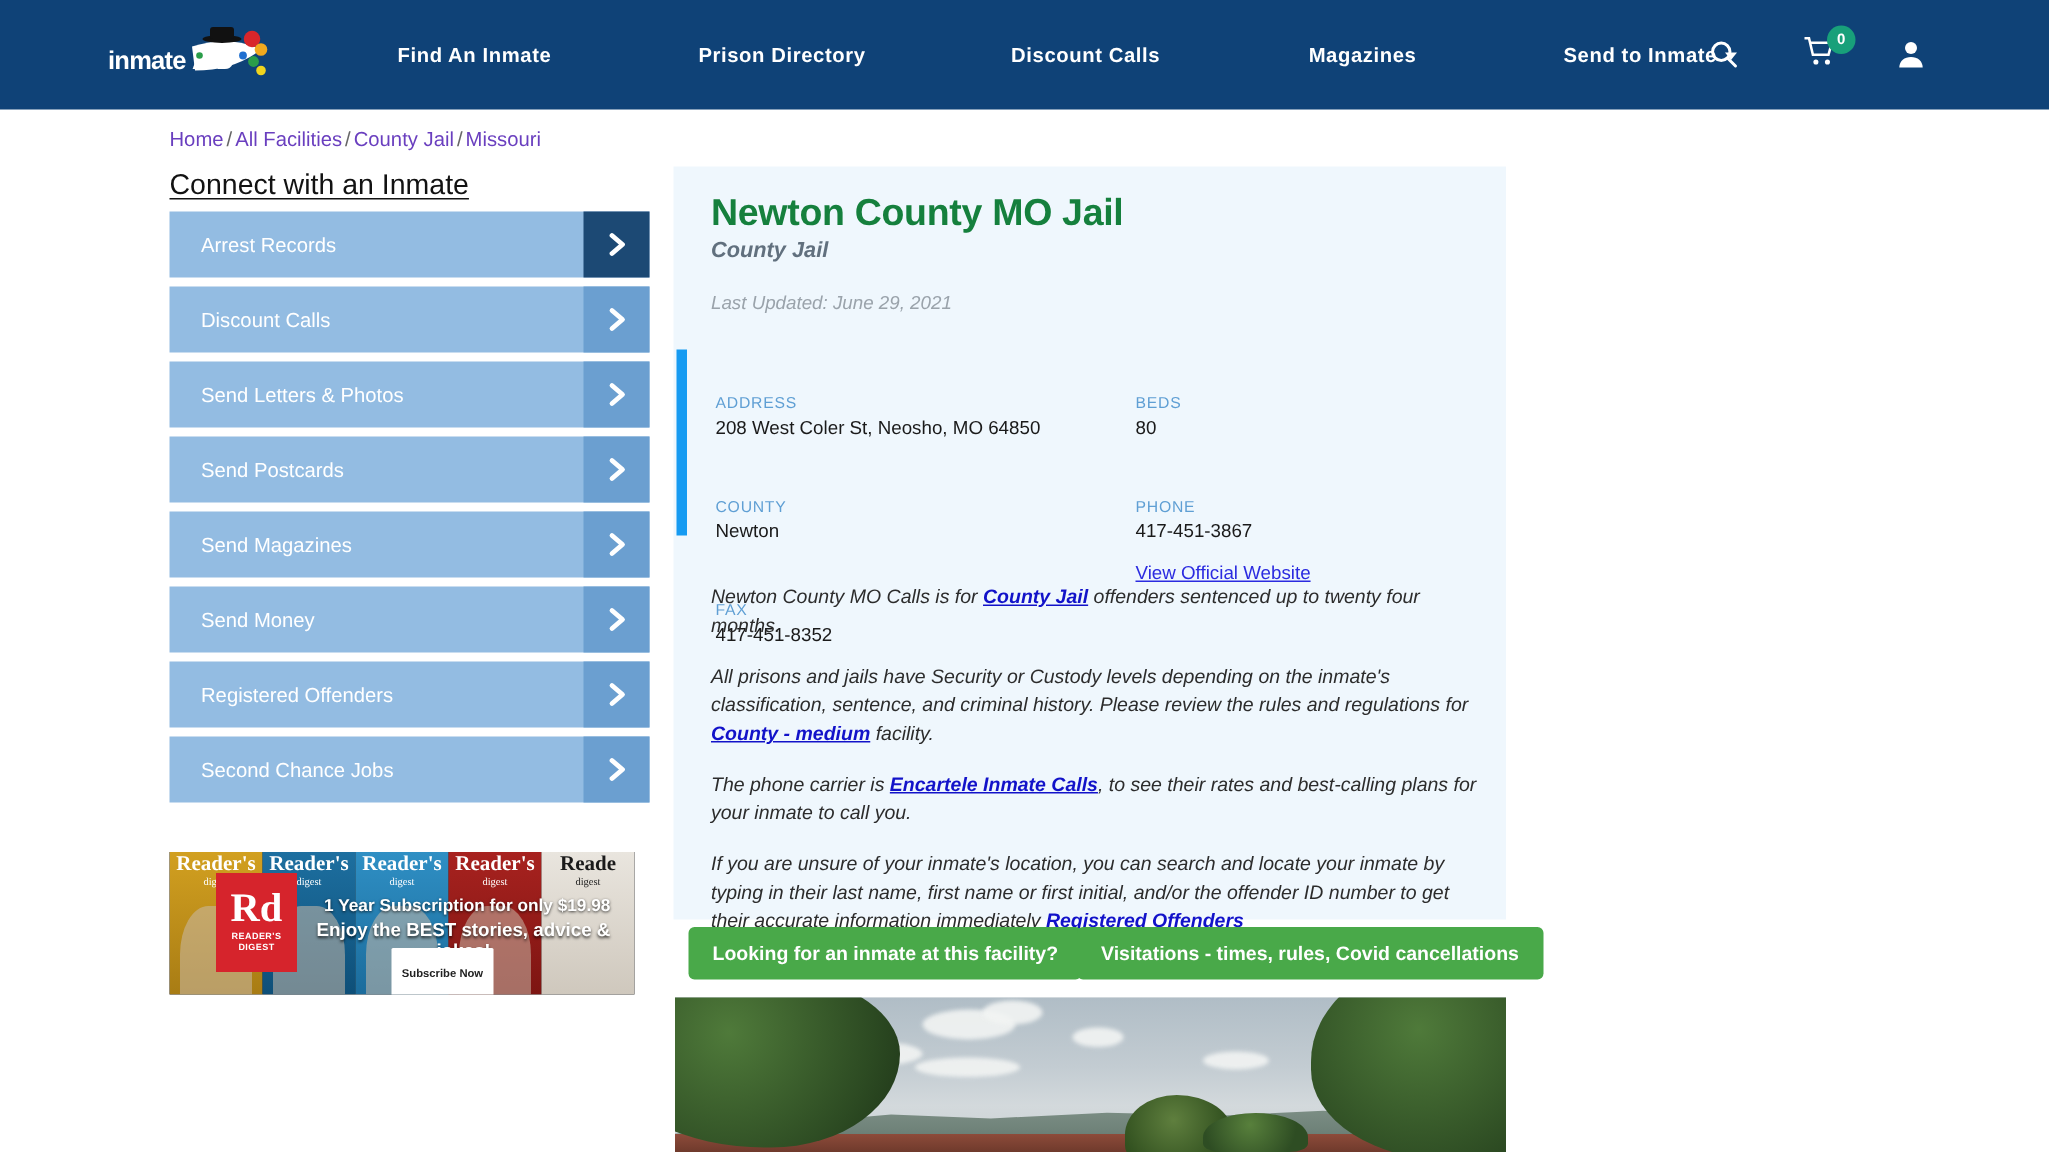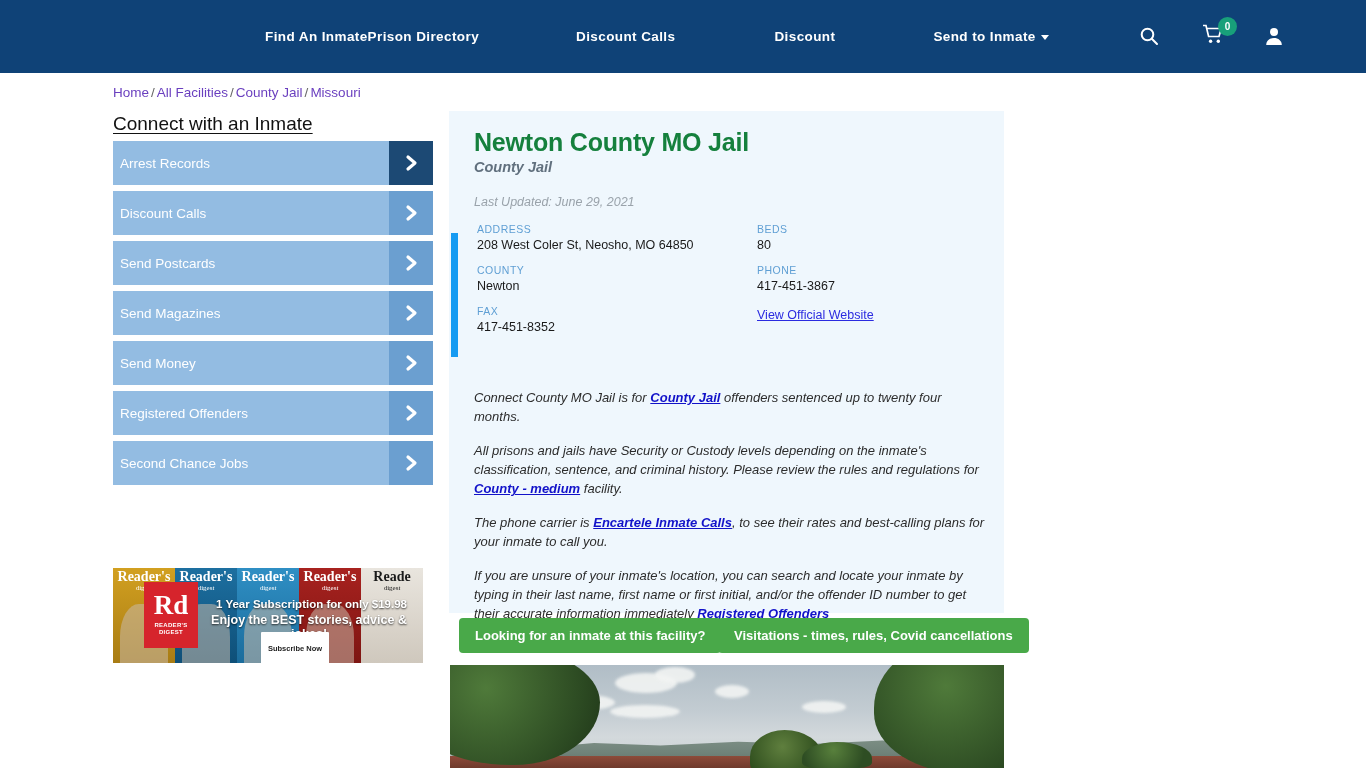--- a/index.html
+++ b/index.html
@@ -33,21 +33,21 @@
   }
   .nav-link {
     color: #ffffff;
     font-size: 13.5px;
     font-weight: bold;
     letter-spacing: 0.4px;
     text-decoration: none;
     white-space: nowrap;
     cursor: pointer;
   }
-  .nav-link.s1 { }
+  .nav-link.s1 { margin-right: 98px; }
   .nav-link.s2 { margin-right: 97px; }
   .nav-link.s3 { margin-right: 99px; }
   .nav-link.s4 { margin-right: 98px; }
   .caret {
     display: inline-block;
     width: 0; height: 0;
     margin-left: 5px;
     border-left: 4.5px solid transparent;
     border-right: 4.5px solid transparent;
     border-top: 5px solid #ffffff;
@@ -101,21 +101,21 @@
   }
   .side-item {
     position: relative;
     height: 44px;
     margin-bottom: 6px;
     background: #93bce2;
     display: flex; align-items: center;
     cursor: pointer;
   }
   .side-item-label {
-    padding-left: 7px;
+    padding-left: 21px;
     color: #ffffff;
     font-size: 13.5px;
   }
   .side-arrow {
     position: absolute; right: 0; top: 0;
     width: 44px; height: 44px;
     background: #6b9fd0;
     display: flex; align-items: center; justify-content: center;
   }
   .side-item.active .side-arrow { background: #1c4974; }
@@ -229,20 +229,21 @@
   }
   .info-col { position: absolute; top: 0; }
   .info-col.left  { left: 26px; }
   .info-col.right { left: 306px; }
   .info-field { margin-bottom: 12px; }
   .info-label {
     font-size: 10.5px;
     color: #5f9fd4;
     letter-spacing: 0.5px;
     margin-bottom: 3px;
+    margin-top: 40px;
   }
   .info-value {
     font-size: 12.5px;
     color: #1a1a1a;
   }
   .info-link {
     font-size: 12.5px;
     color: #2b2be0;
     text-decoration: underline;
     cursor: pointer;
@@ -324,26 +325,46 @@
     position: absolute; bottom: 0;
     background: radial-gradient(circle at 45% 30%, #58803c, #2e4d23 72%);
     border-radius: 50% 50% 18% 18% / 62% 62% 22% 22%;
   }
 </style>
 </head>
 <body>
 
 <div class="navbar">
 
+  <div class="logo-wrap">
+    <svg class="logo-svg" width="124" height="40" viewBox="0 0 124 40">
+
+      <path d="M58 14 Q84 6 104 16 Q86 30 60 30 Z" fill="#ffffff"></path>
+
+      <text x="2" y="29" font-family="Liberation Sans, sans-serif" font-size="17" font-weight="bold" fill="#ffffff" letter-spacing="-0.5">inmate</text>
+
+      <text x="58" y="29" font-family="Liberation Sans, sans-serif" font-size="17" font-weight="bold" fill="#ffffff" letter-spacing="-0.5">AID</text>
+
+      <ellipse cx="78" cy="9" rx="13" ry="2.6" fill="#111111"></ellipse>
+      <rect x="70" y="1" width="16" height="8" rx="2" fill="#111111"></rect>
+
+      <circle cx="98" cy="9" r="5.5" fill="#d8262b"></circle>
+      <circle cx="104" cy="16" r="4.2" fill="#f0a91e"></circle>
+      <circle cx="99" cy="24" r="3.6" fill="#2a9d4a"></circle>
+      <circle cx="104" cy="30" r="3.2" fill="#f0d41e"></circle>
+      <circle cx="92" cy="20" r="2.6" fill="#1f6fd0"></circle>
+      <circle cx="63" cy="20" r="2.2" fill="#2a9d4a"></circle>
+    </svg>
+  </div>
 
   <div class="nav-links">
     <a class="nav-link s1" href="#">Find An Inmate</a>
     <a class="nav-link s2" href="#">Prison Directory</a>
     <a class="nav-link s3" href="#">Discount Calls</a>
-    <a class="nav-link s4" href="#">Discount</a>
+    <a class="nav-link s4" href="#">Magazines</a>
     <a class="nav-link" href="#"><span>Send to Inmate</span><span class="caret"></span></a>
   </div>
 
   <div class="nav-icons">
     <div class="nav-icon icon-search-pos">
       <svg width="20" height="20" viewBox="0 0 20 20" fill="none" stroke="#ffffff" stroke-width="2">
         <circle cx="8.5" cy="8.5" r="5.8"></circle>
         <line x1="12.8" y1="12.8" x2="18" y2="18" stroke-linecap="round"></line>
       </svg>
     </div>
@@ -374,20 +395,28 @@
   <div class="side-item active">
     <span class="side-item-label">Arrest Records</span>
     <span class="side-arrow">
       <svg width="20" height="20" viewBox="0 0 20 20" fill="none" stroke="#ffffff" stroke-width="3.2" stroke-linecap="round" stroke-linejoin="round">
           <polyline points="7,4 14,10 7,16"></polyline>
         </svg>
     </span>
   </div>
   <div class="side-item">
     <span class="side-item-label">Discount Calls</span>
+    <span class="side-arrow">
+      <svg width="20" height="20" viewBox="0 0 20 20" fill="none" stroke="#ffffff" stroke-width="3.2" stroke-linecap="round" stroke-linejoin="round">
+          <polyline points="7,4 14,10 7,16"></polyline>
+        </svg>
+    </span>
+  </div>
+  <div class="side-item">
+    <span class="side-item-label">Send Letters &amp; Photos</span>
     <span class="side-arrow">
       <svg width="20" height="20" viewBox="0 0 20 20" fill="none" stroke="#ffffff" stroke-width="3.2" stroke-linecap="round" stroke-linejoin="round">
           <polyline points="7,4 14,10 7,16"></polyline>
         </svg>
     </span>
   </div>
   <div class="side-item">
     <span class="side-item-label">Send Postcards</span>
     <span class="side-arrow">
       <svg width="20" height="20" viewBox="0 0 20 20" fill="none" stroke="#ffffff" stroke-width="3.2" stroke-linecap="round" stroke-linejoin="round">
@@ -499,21 +528,21 @@
         <div class="info-value">417-451-3867</div>
       </div>
       <div class="info-field">
         <a class="info-link" href="#">View Official Website</a>
       </div>
     </div>
   </div>
 </div>
 
 <div class="body-copy">
-  <p><span>Connect County MO Jail is for </span><a class="hl" href="#">County Jail</a><span> offenders sentenced up to twenty four months.</span></p>
+  <p><span>Newton County MO Calls is for </span><a class="hl" href="#">County Jail</a><span> offenders sentenced up to twenty four months.</span></p>
   <p><span>All prisons and jails have Security or Custody levels depending on the inmate's classification, sentence, and criminal history. Please review the rules and regulations for </span><a class="hl" href="#">County - medium</a><span> facility.</span></p>
   <p><span>The phone carrier is </span><a class="hl" href="#">Encartele Inmate Calls</a><span>, to see their rates and best-calling plans for your inmate to call you.</span></p>
   <p><span>If you are unsure of your inmate's location, you can search and locate your inmate by typing in their last name, first name or first initial, and/or the offender ID number to get their accurate information immediately </span><a class="hl" href="#">Registered Offenders</a></p>
 </div>
 
 <button class="btn-green" id="btn-inmate-search">Looking for an inmate at this facility?</button>
 <button class="btn-green" id="btn-visitations">Visitations - times, rules, Covid cancellations</button>
 
 <div class="facility-photo" title="Street view photo of Newton County MO Jail">
   <div class="ph-sky"></div>

